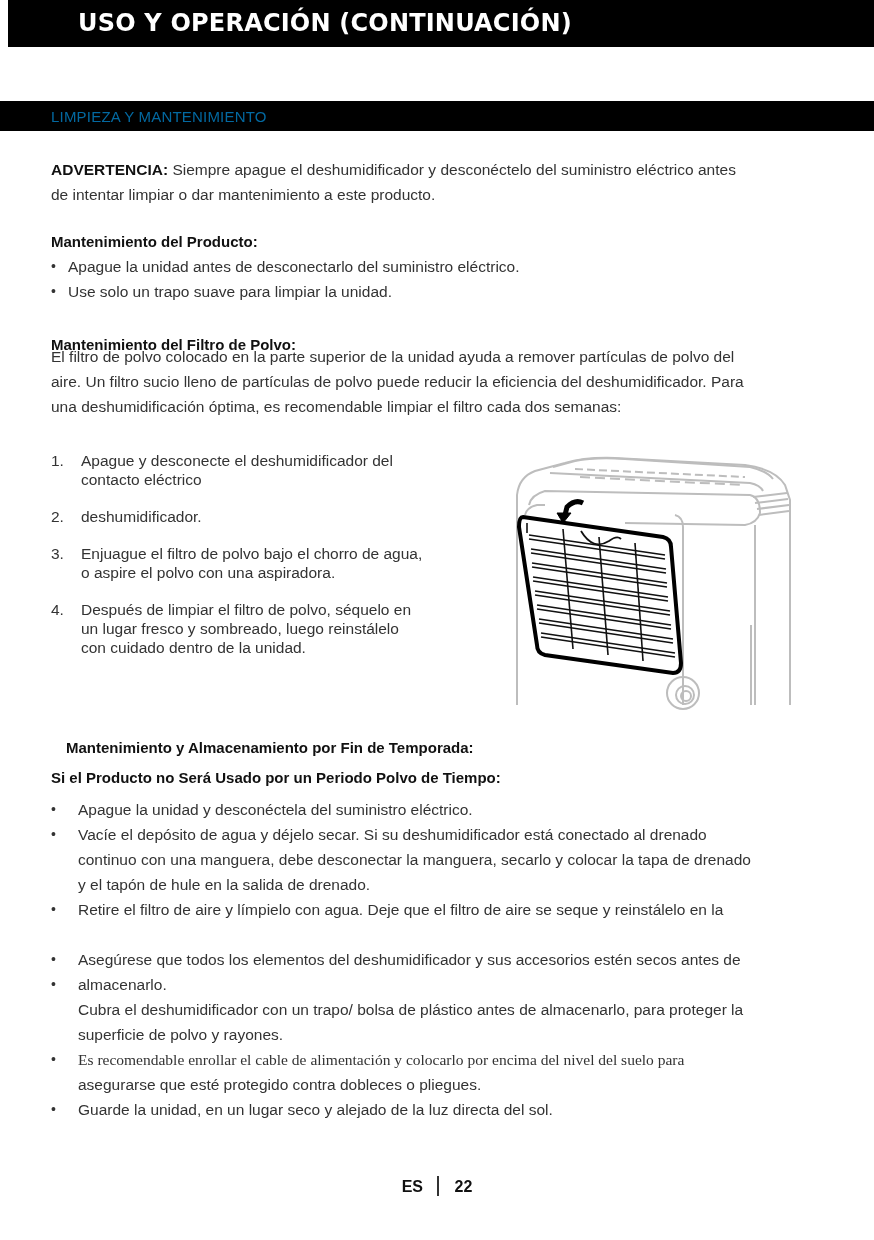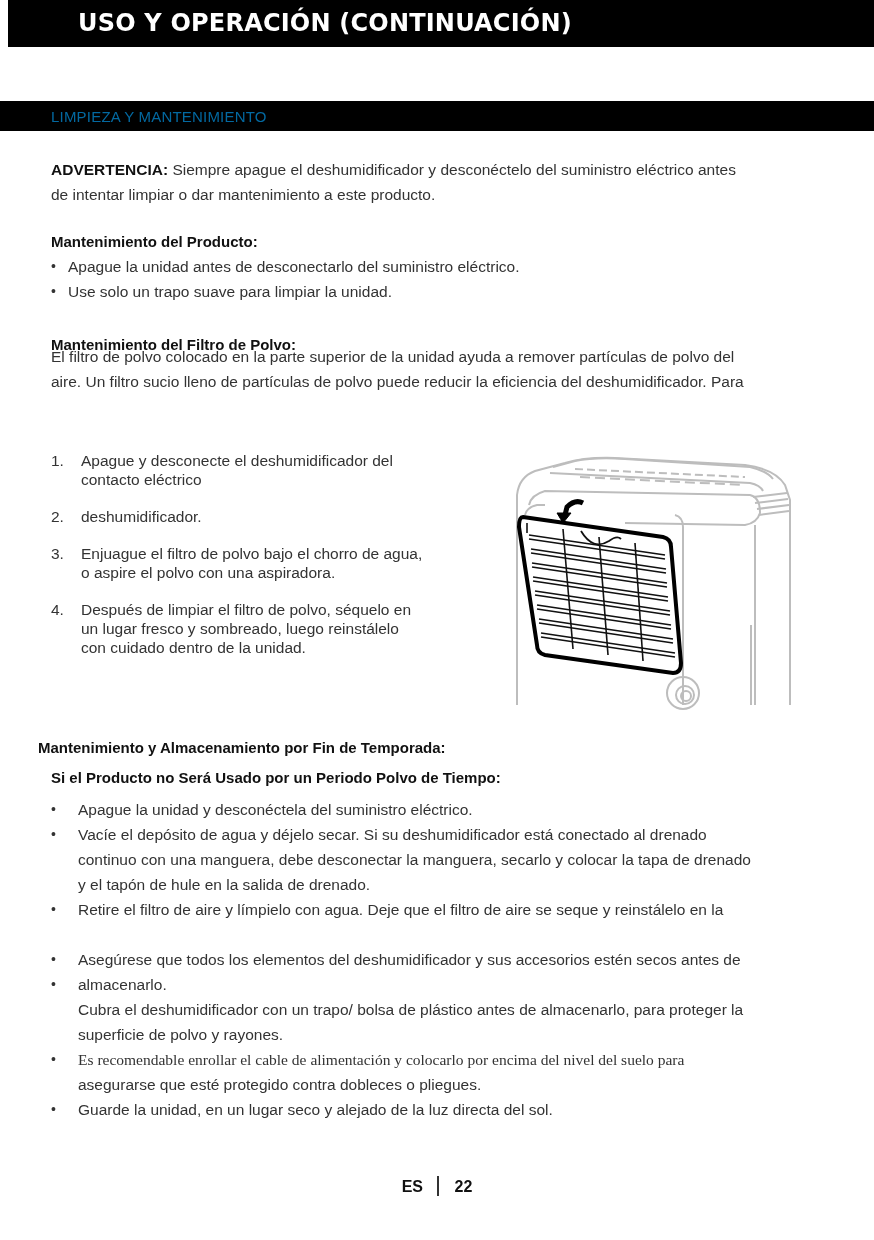--- a/index.html
+++ b/index.html
@@ -62,20 +62,21 @@
 </div>
 <div class="bullet-row" style="top:279px;">
   <span class="dot">•</span>
   <span class="btext" style="padding-left:17px;">Use solo un trapo suave para limpiar la unidad.</span>
 </div>
 
 <div class="txt heading" style="top:332px;">Mantenimiento del Filtro de Polvo:</div>
 <div class="txt para" style="top:344px;">
   <div>El filtro de polvo colocado en la parte superior de la unidad ayuda a remover partículas de polvo del</div>
   <div>aire. Un filtro sucio lleno de partículas de polvo puede reducir la eficiencia del deshumidificador. Para</div>
+  <div>una deshumidificación óptima, es recomendable limpiar el filtro cada dos semanas:</div>
 </div>
 
 <div class="steps">
   <div class="step">
     <span class="num">1.</span>
     <div>Apague y desconecte el deshumidificador del</div>
     <div>contacto eléctrico</div>
   </div>
   <div class="step">
     <span class="num">2.</span>
@@ -153,21 +154,21 @@
       </g>
     </g>
 
     <g fill="#000" stroke="#000">
       <path d="M78 48 Q70 44 62 52 L60 60" stroke-width="5" fill="none"></path>
       <polygon points="52,58 66,58 58,68" stroke-width="1"></polygon>
     </g>
   </svg>
 </div>
 
-<div class="txt heading" style="top:735px; left:38px;">Mantenimiento y Almacenamiento por Fin de Temporada:</div>
+<div class="txt heading" style="top:735px; left:66px;">Mantenimiento y Almacenamiento por Fin de Temporada:</div>
 <div class="txt heading" style="top:765px;">Si el Producto no Será Usado por un Periodo Polvo de Tiempo:</div>
 
 <div class="bullet-row" style="top:797px; width:790px;">
   <span class="dot">•</span>
   <span class="btext" style="padding-left:27px;">Apague la unidad y desconéctela del suministro eléctrico.</span>
 </div>
 <div class="bullet-row" style="top:822px; width:790px;">
   <span class="dot">•</span>
   <span class="btext" style="padding-left:27px;">Vacíe el depósito de agua y déjelo secar. Si su deshumidificador está conectado al drenado</span>
   <span class="btext" style="padding-left:27px;">continuo con una manguera, debe desconectar la manguera, secarlo y colocar la tapa de drenado</span>

